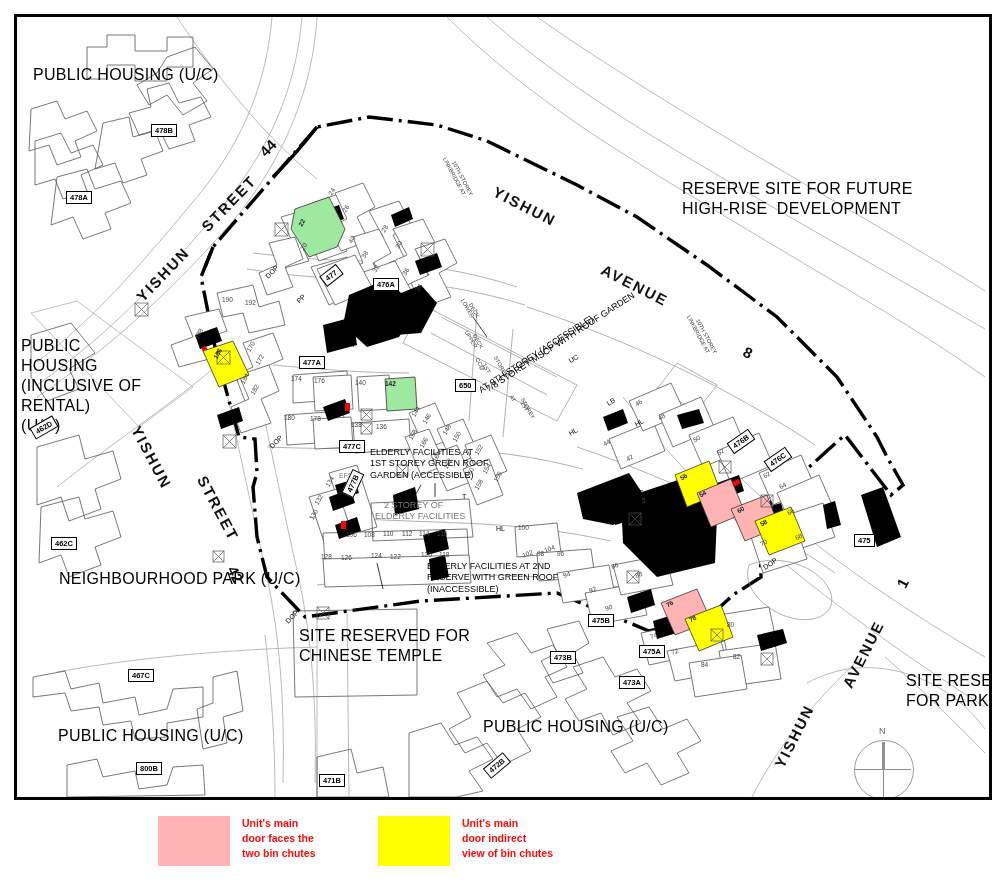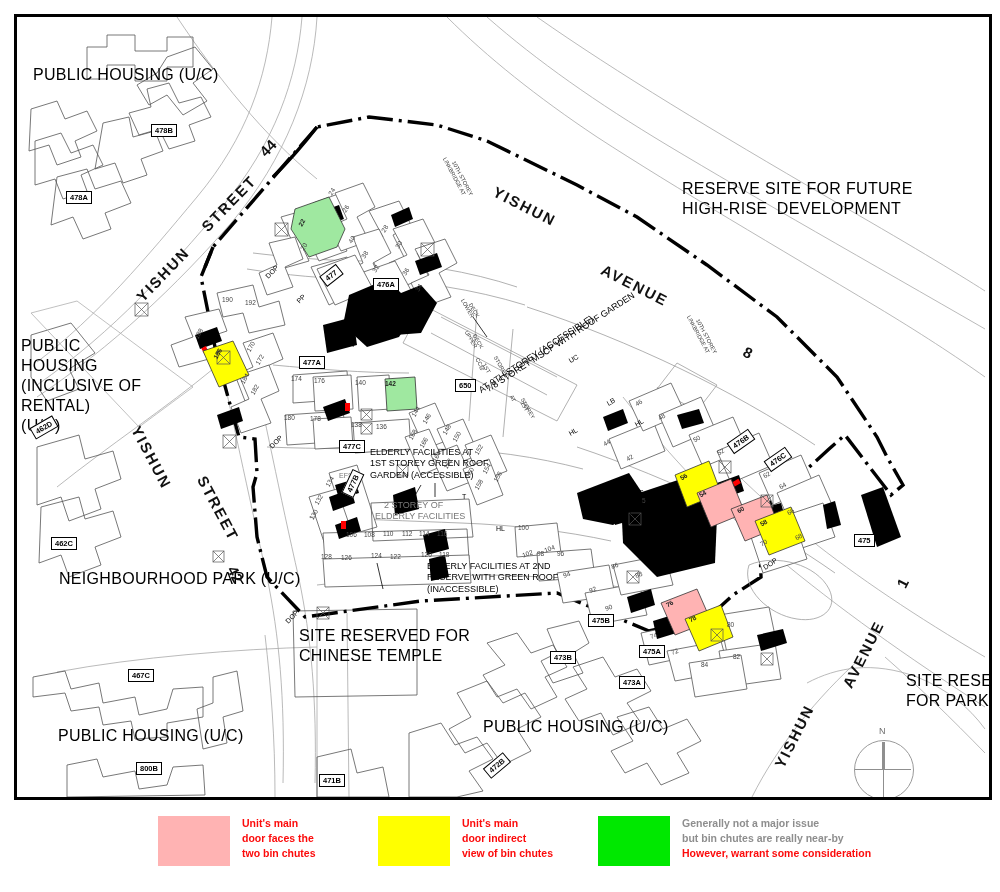--- a/index.html
+++ b/index.html
@@ -532,22 +532,14 @@
 two bin chutes</div>
     </div>
 
     <div class="lg-item" style="left:378px;top:16px;">
       <div class="sw yellow"></div>
       <div class="lg-txt red">Unit's main
 door indirect
 view of bin chutes</div>
     </div>
 
-    <div class="lg-item" style="left:598px;top:16px;">
-      <div class="sw green"></div>
-      <div style="margin-left:12px;">
-        <div class="lg-txt grey" style="margin-left:0;">Generally not a major issue
-but bin chutes are really near-by</div>
-        <div class="lg-txt red" style="margin-left:0;">However, warrant some consideration</div>
-      </div>
-    </div>
   </div>
 </div>
 
 </body></html>

